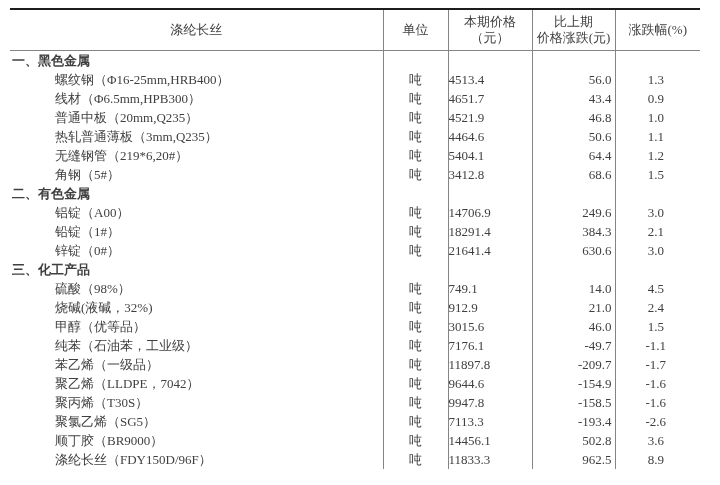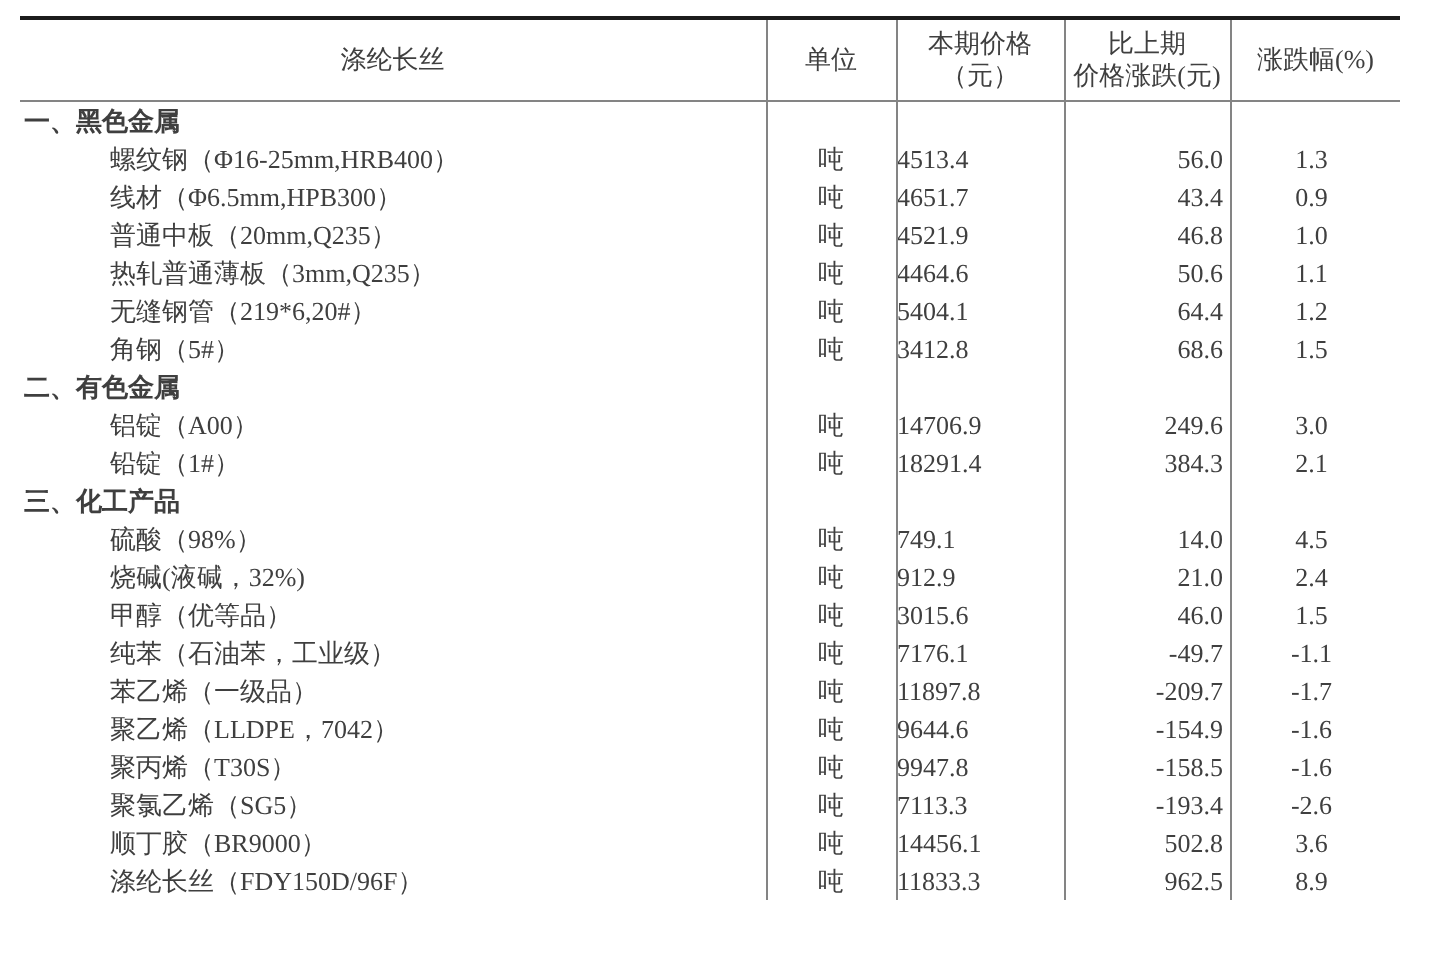--- a/index.html
+++ b/index.html
@@ -160,20 +160,27 @@
           <td class="col-pct">3.0</td>
         </tr>
         <tr>
           <td class="col-name item">铅锭（1#）</td>
           <td class="col-unit">吨</td>
           <td class="col-price">18291.4</td>
           <td class="col-change">384.3</td>
           <td class="col-pct">2.1</td>
         </tr>
         <tr>
+          <td class="col-name item">锌锭（0#）</td>
+          <td class="col-unit">吨</td>
+          <td class="col-price">21641.4</td>
+          <td class="col-change">630.6</td>
+          <td class="col-pct">3.0</td>
+        </tr>
+        <tr>
           <td class="col-name cat">三、化工产品</td>
           <td class="col-unit"></td>
           <td class="col-price"></td>
           <td class="col-change"></td>
           <td class="col-pct"></td>
         </tr>
         <tr>
           <td class="col-name item">硫酸（98%）</td>
           <td class="col-unit">吨</td>
           <td class="col-price">749.1</td>

